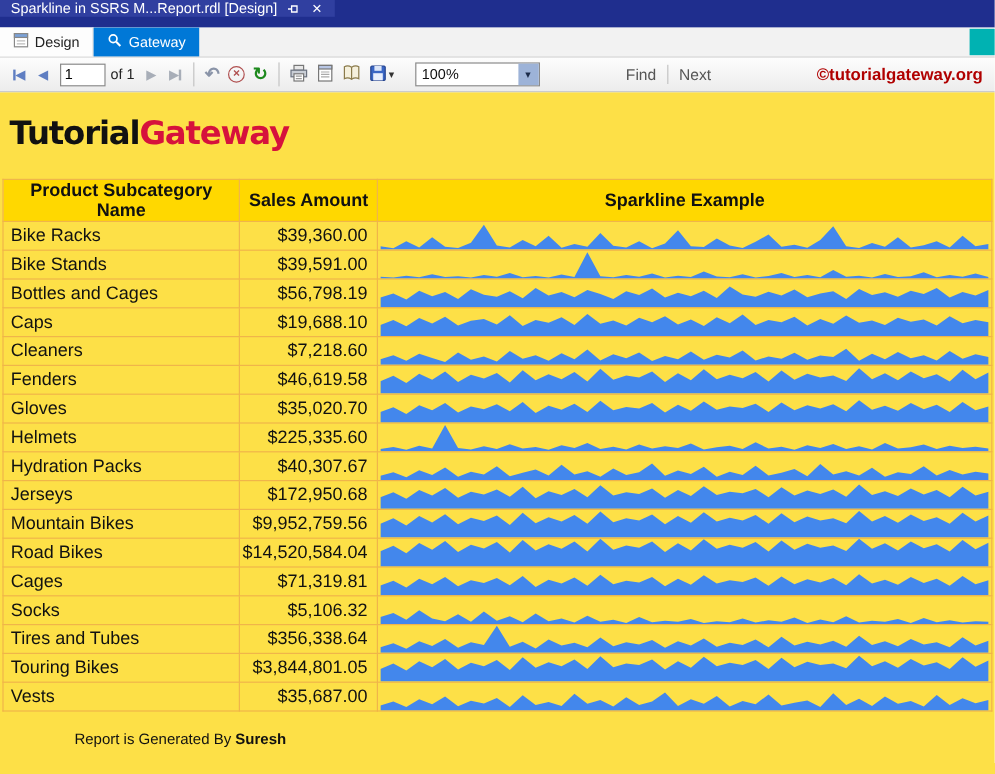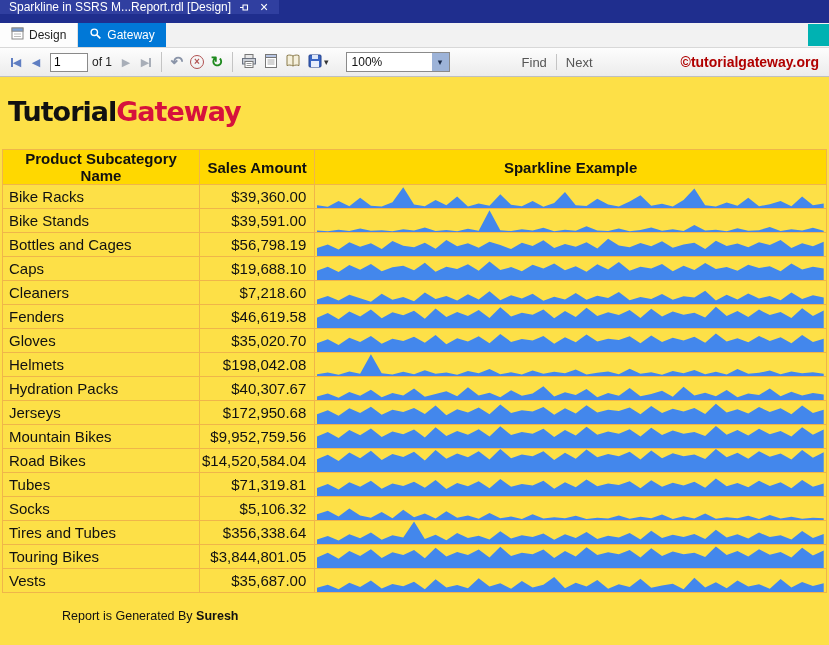--- a/index.html
+++ b/index.html
@@ -287,21 +287,21 @@
     <td class="c-amt">$35,020.70</td>
     <td class="c-spark">
       <svg class="spark-svg" viewBox="0 0 100 30" preserveAspectRatio="none">
               <polygon fill="currentColor" points="0,30 0.00,18.60 2.13,13.50 4.26,21.00 6.38,11.40 8.51,16.80 10.64,9.00 12.77,19.20 14.89,12.60 17.02,15.60 19.15,10.20 21.28,18.00 23.40,7.80 25.53,19.80 27.66,12.00 29.79,16.20 31.91,9.60 34.04,18.60 36.17,6.60 38.30,16.80 40.43,13.20 42.55,15.00 44.68,9.00 46.81,19.20 48.94,10.80 51.06,17.40 53.19,7.20 55.32,16.20 57.45,12.60 59.57,14.40 61.70,9.60 63.83,18.60 65.96,8.40 68.09,16.80 70.21,11.40 72.34,15.00 74.47,10.20 76.60,18.00 78.72,6.00 80.85,16.20 82.98,12.00 85.11,17.40 87.23,9.00 89.36,15.60 91.49,10.80 93.62,18.60 95.74,7.80 97.87,16.80 100.00,12.60 100,30"></polygon>
             </svg>
     </td>
   </tr>
 
   <tr>
     <td class="c-name">Helmets</td>
-    <td class="c-amt">$198,042.08</td>
+    <td class="c-amt">$225,335.60</td>
     <td class="c-spark">
       <svg class="spark-svg" viewBox="0 0 100 30" preserveAspectRatio="none">
               <polygon fill="currentColor" points="0,30 0.00,27.60 2.13,25.50 4.26,28.50 6.38,24.00 8.51,27.00 10.64,1.50 12.77,26.40 14.89,28.20 17.02,24.60 19.15,27.60 21.28,22.50 23.40,27.00 25.53,25.50 27.66,28.50 29.79,23.40 31.91,26.40 34.04,21.00 36.17,27.60 38.30,25.20 40.43,28.20 42.55,22.80 44.68,27.00 46.81,24.60 48.94,26.40 51.06,21.60 53.19,28.20 55.32,25.80 57.45,24.00 59.57,27.60 61.70,20.40 63.83,27.00 65.96,25.20 68.09,28.50 70.21,23.40 72.34,26.40 74.47,22.20 76.60,27.60 78.72,24.60 80.85,28.20 82.98,21.00 85.11,27.00 87.23,25.80 89.36,22.80 91.49,27.60 93.62,24.00 95.74,26.40 97.87,25.20 100.00,27.00 100,30"></polygon>
             </svg>
     </td>
   </tr>
 
   <tr>
     <td class="c-name">Hydration Packs</td>
     <td class="c-amt">$40,307.67</td>
@@ -336,21 +336,21 @@
     <td class="c-name">Road Bikes</td>
     <td class="c-amt">$14,520,584.04</td>
     <td class="c-spark">
       <svg class="spark-svg" viewBox="0 0 100 30" preserveAspectRatio="none">
               <polygon fill="currentColor" points="0,30 0.00,13.50 2.13,7.50 4.26,15.60 6.38,4.50 8.51,12.00 10.64,2.40 12.77,14.40 14.89,6.60 17.02,10.50 19.15,3.60 21.28,15.00 23.40,1.20 25.53,12.60 27.66,6.00 29.79,10.80 31.91,3.00 34.04,13.80 36.17,0.00 38.30,12.00 40.43,7.20 42.55,9.60 44.68,3.00 46.81,14.40 48.94,4.80 51.06,12.60 53.19,0.60 55.32,10.80 57.45,6.60 59.57,9.60 61.70,3.60 63.83,13.80 65.96,1.80 68.09,12.00 70.21,5.40 72.34,9.60 74.47,7.20 76.60,13.20 78.72,0.00 80.85,10.80 82.98,4.80 85.11,12.60 87.23,3.00 89.36,10.20 91.49,6.00 93.62,13.80 95.74,1.20 97.87,11.40 100.00,4.20 100,30"></polygon>
             </svg>
     </td>
   </tr>
 
   <tr>
-    <td class="c-name">Tubes</td>
+    <td class="c-name">Cages</td>
     <td class="c-amt">$71,319.81</td>
     <td class="c-spark">
       <svg class="spark-svg" viewBox="0 0 100 30" preserveAspectRatio="none">
               <polygon fill="currentColor" points="0,30 0.00,19.50 2.13,14.40 4.26,21.60 6.38,12.00 8.51,18.00 10.64,10.20 12.77,20.40 14.89,13.80 17.02,16.80 19.15,11.40 21.28,19.20 23.40,9.00 25.53,21.00 27.66,13.20 29.79,17.40 31.91,10.80 34.04,19.80 36.17,7.80 38.30,18.00 40.43,14.40 42.55,16.20 44.68,10.20 46.81,20.40 48.94,12.00 51.06,18.60 53.19,8.40 55.32,17.40 57.45,13.80 59.57,15.60 61.70,10.80 63.83,19.80 65.96,9.60 68.09,18.00 70.21,12.60 72.34,16.20 74.47,11.40 76.60,19.20 78.72,7.20 80.85,17.40 82.98,13.20 85.11,18.60 87.23,10.20 89.36,16.80 91.49,12.00 93.62,19.80 95.74,9.00 97.87,18.00 100.00,13.80 100,30"></polygon>
             </svg>
     </td>
   </tr>
 
   <tr>
     <td class="c-name">Socks</td>

